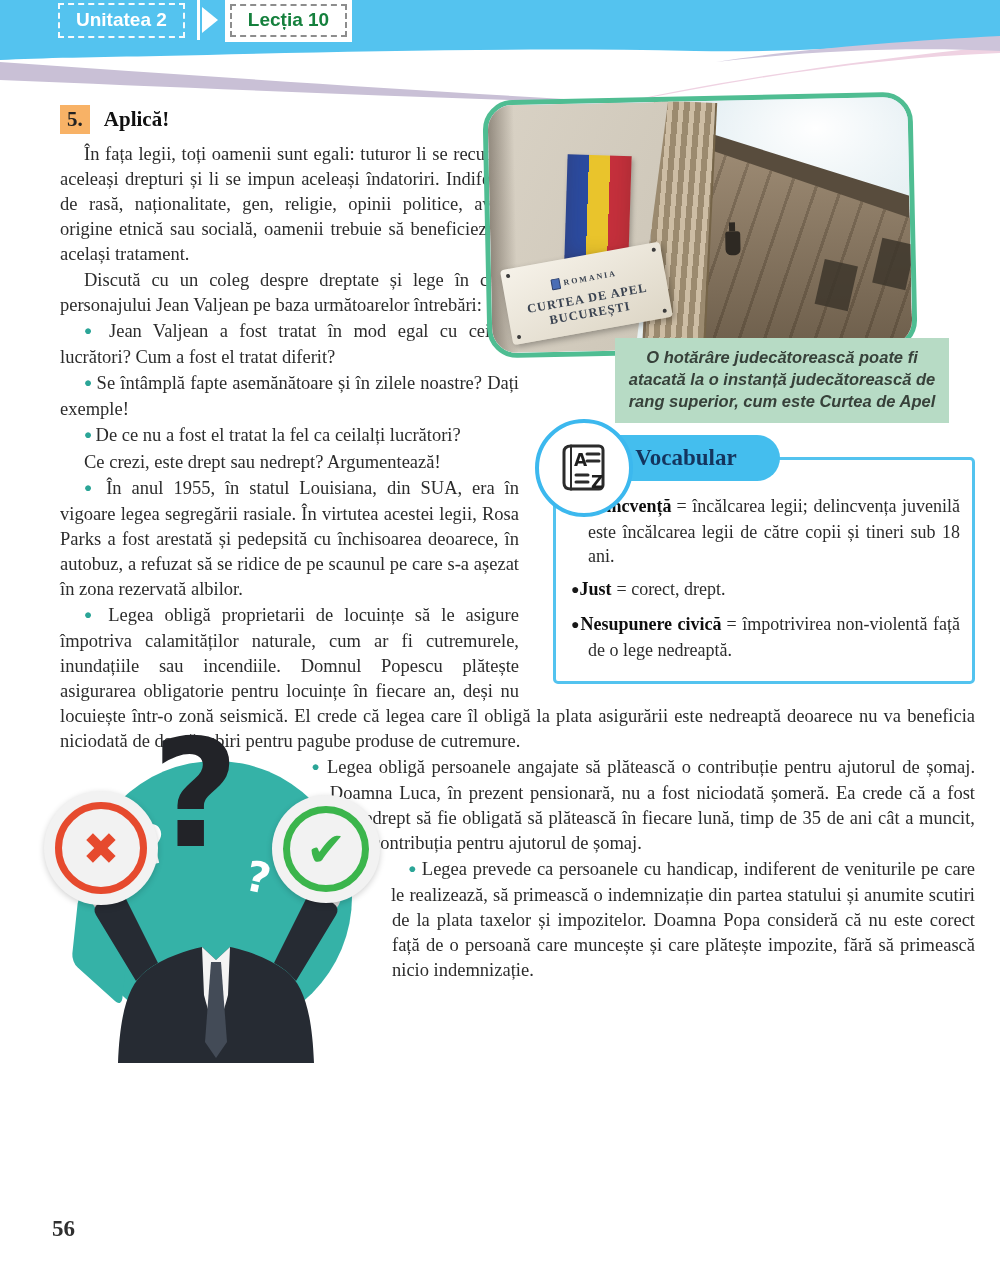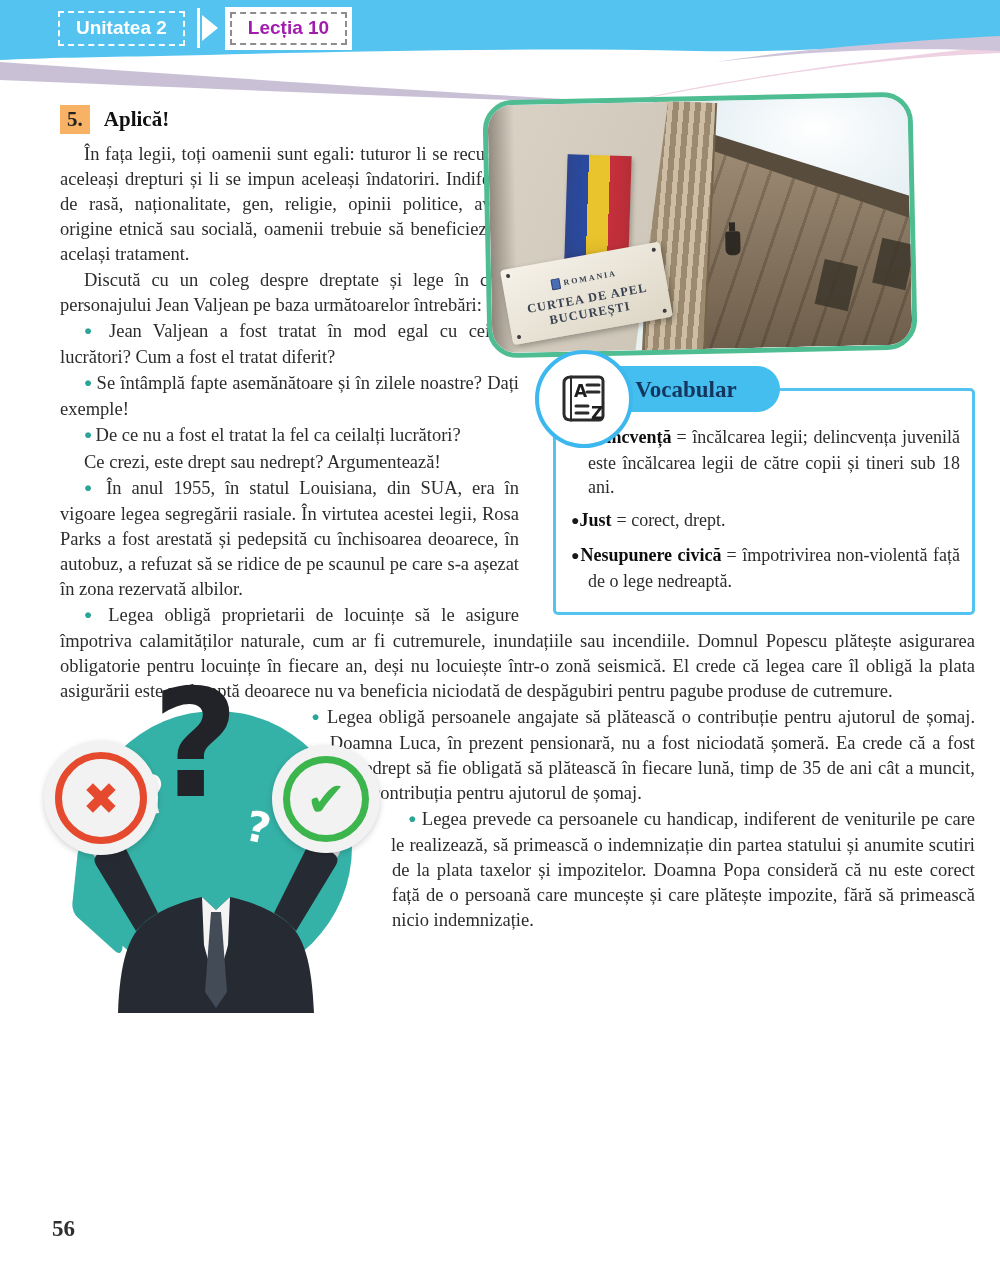--- a/index.html
+++ b/index.html
@@ -8,28 +8,28 @@
     --vocab-border:#53c3ef; --navy:#14355e; --ink:#2c2c2c;
     --illus-teal:#35b2a7; --red:#e64a2e; --green:#3bb54c;
   }
   *{box-sizing:border-box; margin:0; padding:0;}
   body{background:#888; font-family:"Liberation Serif", serif;}
   .page{position:relative; width:1000px; height:1268px; margin:0 auto;
         background:#fff; overflow:hidden; color:var(--ink);}
 
   
   .hdr-svg{position:absolute; left:0; top:0; display:block;}
-  .hdr-badges{position:absolute; left:58px; top:8px; display:flex; align-items:center;
+  .hdr-badges{position:absolute; left:58px; top:0; display:flex; align-items:center;
               font-family:"Liberation Sans", sans-serif; font-weight:bold; font-size:19px;}
   .badge-unit{border:2px dashed rgba(255,255,255,.95); color:#fff; padding:4px 16px 5px;}
   .hdr-arrow{width:0;height:0;border-top:13px solid transparent;border-bottom:13px solid transparent;
              border-left:16px solid #fff; margin:0 0 0 2px;}
   .hdr-bar{width:3px; height:40px; background:#fff; margin:0 0 0 12px;}
   .badge-lesson{background:#fff; border:2px dashed #8d8d8d; box-shadow:0 0 0 5px #fff;
-                color:#a21caf; padding:3px 16px 4px; margin-left:12px;}
+                color:#15803d; padding:3px 16px 4px; margin-left:12px;}
 
   
   .content{position:absolute; left:60px; top:94px; width:915px;
            font-size:18.5px; line-height:25px; text-align:justify; hyphens:auto;}
   .content p{text-indent:24px; margin-bottom:1px;}
   h2.app{font-size:21px; line-height:30px; margin:10px 0 8px; color:#111; text-align:left;}
   h2.app .num{background:var(--orange); padding:2px 7px 3px; margin-right:10px; color:#222;}
   p.bullet::before{content:"\25CF  "; color:var(--teal); font-size:13.5px; position:relative; top:-2px;}
 
   
@@ -158,20 +158,21 @@
           <span class="screw bl"></span>
           <span class="screw br"></span>
           <span class="l1">
               <span class="emblem"></span>
               <span>ROMANIA</span>
             </span>
           <span class="l2">CURTEA DE APEL</span>
           <span class="l3">BUCUREȘTI</span>
         </div>
       </div>
+      <div class="caption">O hotărâre judecătorească poate fi atacată la o instanță judecătorească de rang superior, cum este Curtea de Apel</div>
 
       <div class="vocab">
         <div class="vocab-icon">
           <svg width="56" height="56" viewBox="0 0 56 56" aria-hidden="true">
             <g fill="none" stroke="#2b2b2b" stroke-width="3" stroke-linecap="round">
               <path d="M15,6 h28 a4,4 0 0 1 4,4 v35 a4,4 0 0 1 -4,4 h-28"></path>
               <path d="M15,6 c-5,0 -7,2.5 -7,6 v31 c0,3.5 2,6 7,6"></path>
               <path d="M15,6 v43" stroke-width="2"></path>
               <line x1="31" y1="14" x2="43" y2="14"></line>
               <line x1="31" y1="21" x2="43" y2="21"></line>

